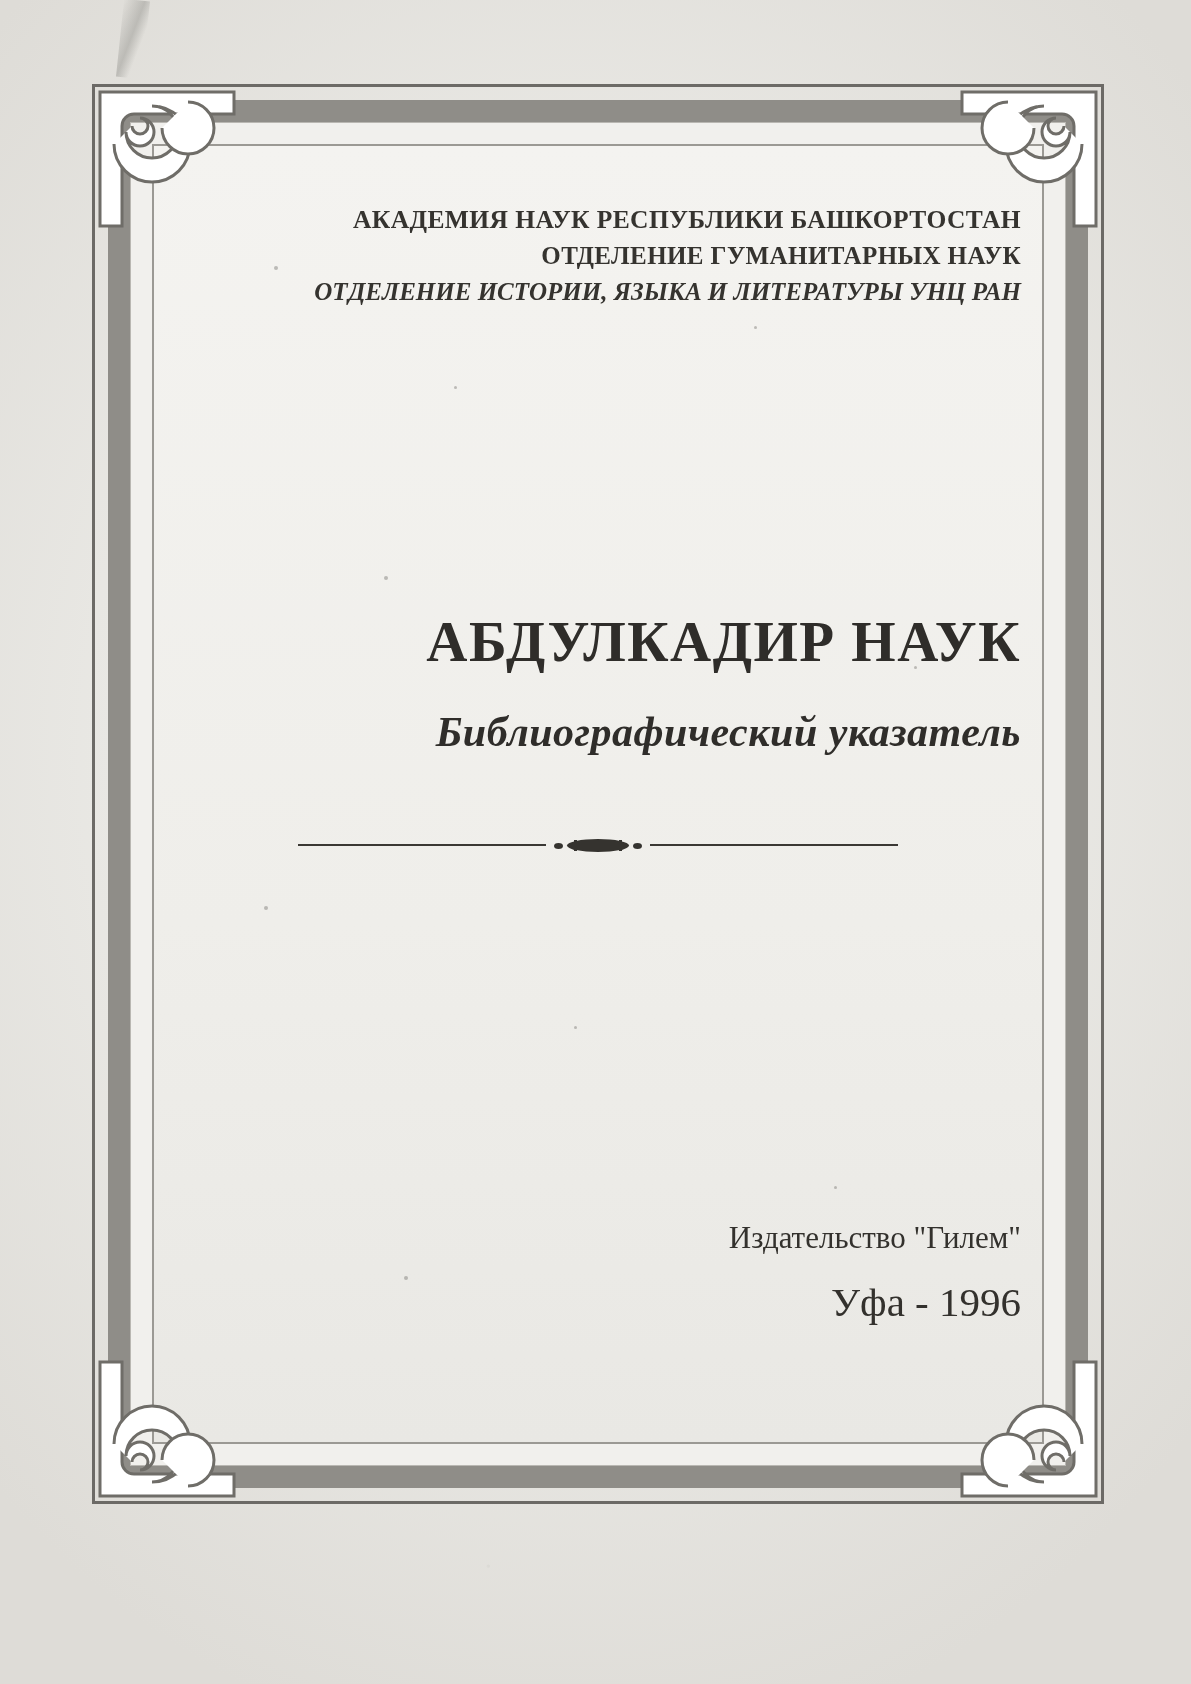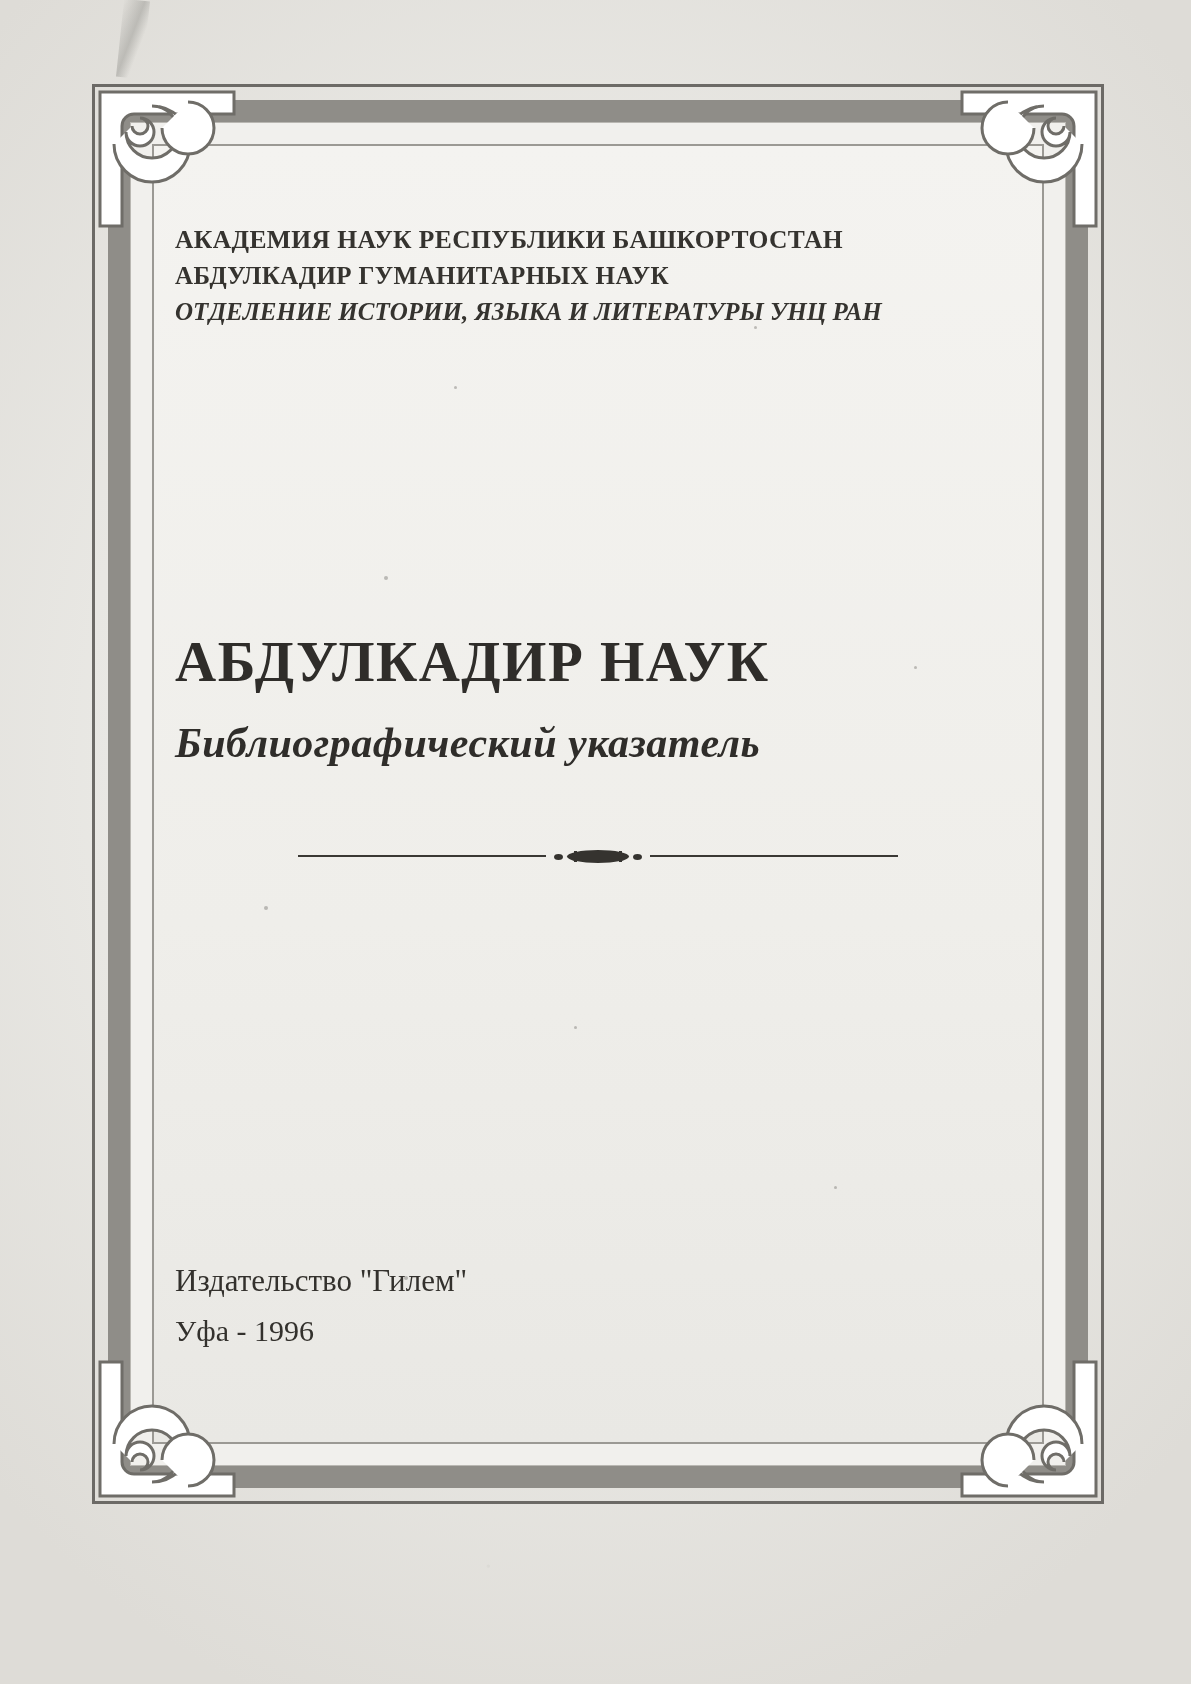--- a/index.html
+++ b/index.html
@@ -96,24 +96,24 @@
   .corner svg { display:block; width:150px; height:150px; }
   .c-tl { left: 92px;  top: 84px; }
   .c-tr { left: 954px; top: 84px; transform: scaleX(-1); }
   .c-bl { left: 92px;  top: 1354px; transform: scaleY(-1); }
   .c-br { left: 954px; top: 1354px; transform: scale(-1,-1); }
 
   
   .content {
     position: absolute;
     left: 175px;
-    top: 164px;
+    top: 144px;
     width: 846px;
     height: 1270px;
-    text-align: left;
+    text-align: right;
     color: #35332f;
   }
 
   .institution {
     margin-top: 58px;
     font-family: "Liberation Serif", serif;
     font-weight: bold;
     letter-spacing: .4px;
     line-height: 1.42;
   }
@@ -128,21 +128,21 @@
   .author {
     margin-top: 300px;
     font-size: 57px;
     font-weight: bold;
     letter-spacing: 1.5px;
     font-family: "Liberation Serif", serif;
     color: #2f2d2a;
   }
 
   .subtitle {
-    margin-top: 25px;
+    margin-top: 34px;
     font-size: 42px;
     font-weight: bold;
     font-style: italic;
     letter-spacing: .5px;
     color: #2f2d2a;
   }
 
   .divider {
     margin: 78px auto 0 auto;
     width: 600px;
@@ -187,21 +187,21 @@
 
   .publisher {
     position: absolute;
     left: 0;
     right: 0;
     bottom: 82px;
     font-size: 31px;
     line-height: 1.45;
     color: #33312d;
   }
-  .publisher .year { margin-top: 5px; font-size: 30px; }
+  .publisher .year { margin-top: 12px; font-size: 41px; }
 
   
   .speck {
     position: absolute;
     background: rgba(120,118,113,.45);
     border-radius: 50%;
     pointer-events: none;
   }
 </style>
 </head>
@@ -259,21 +259,21 @@
         <path d="M22 60 a38 38 0 1 0 38 -38 a26 26 0 1 1 -26 26 a14 14 0 1 0 14 -14 a8 8 0 1 1 -8 8"></path>
         <path d="M96 18 a26 26 0 1 1 -26 26"></path>
       </g>
     </svg>
   </div>
 
   <div class="content">
 
     <div class="institution">
       <div class="l1">АКАДЕМИЯ НАУК РЕСПУБЛИКИ БАШКОРТОСТАН</div>
-      <div class="l2">АБДУЛКАДИР ГУМАНИТАРНЫХ НАУК</div>
+      <div class="l2">ОТДЕЛЕНИЕ ГУМАНИТАРНЫХ НАУК</div>
       <div class="l3">ОТДЕЛЕНИЕ ИСТОРИИ, ЯЗЫКА И ЛИТЕРАТУРЫ УНЦ РАН</div>
     </div>
 
     <div class="author">АБДУЛКАДИР НАУК</div>
 
     <div class="subtitle">Библиографический указатель</div>
 
     <div class="divider">
       <span class="bar left"></span>
       <span class="bar right"></span>

